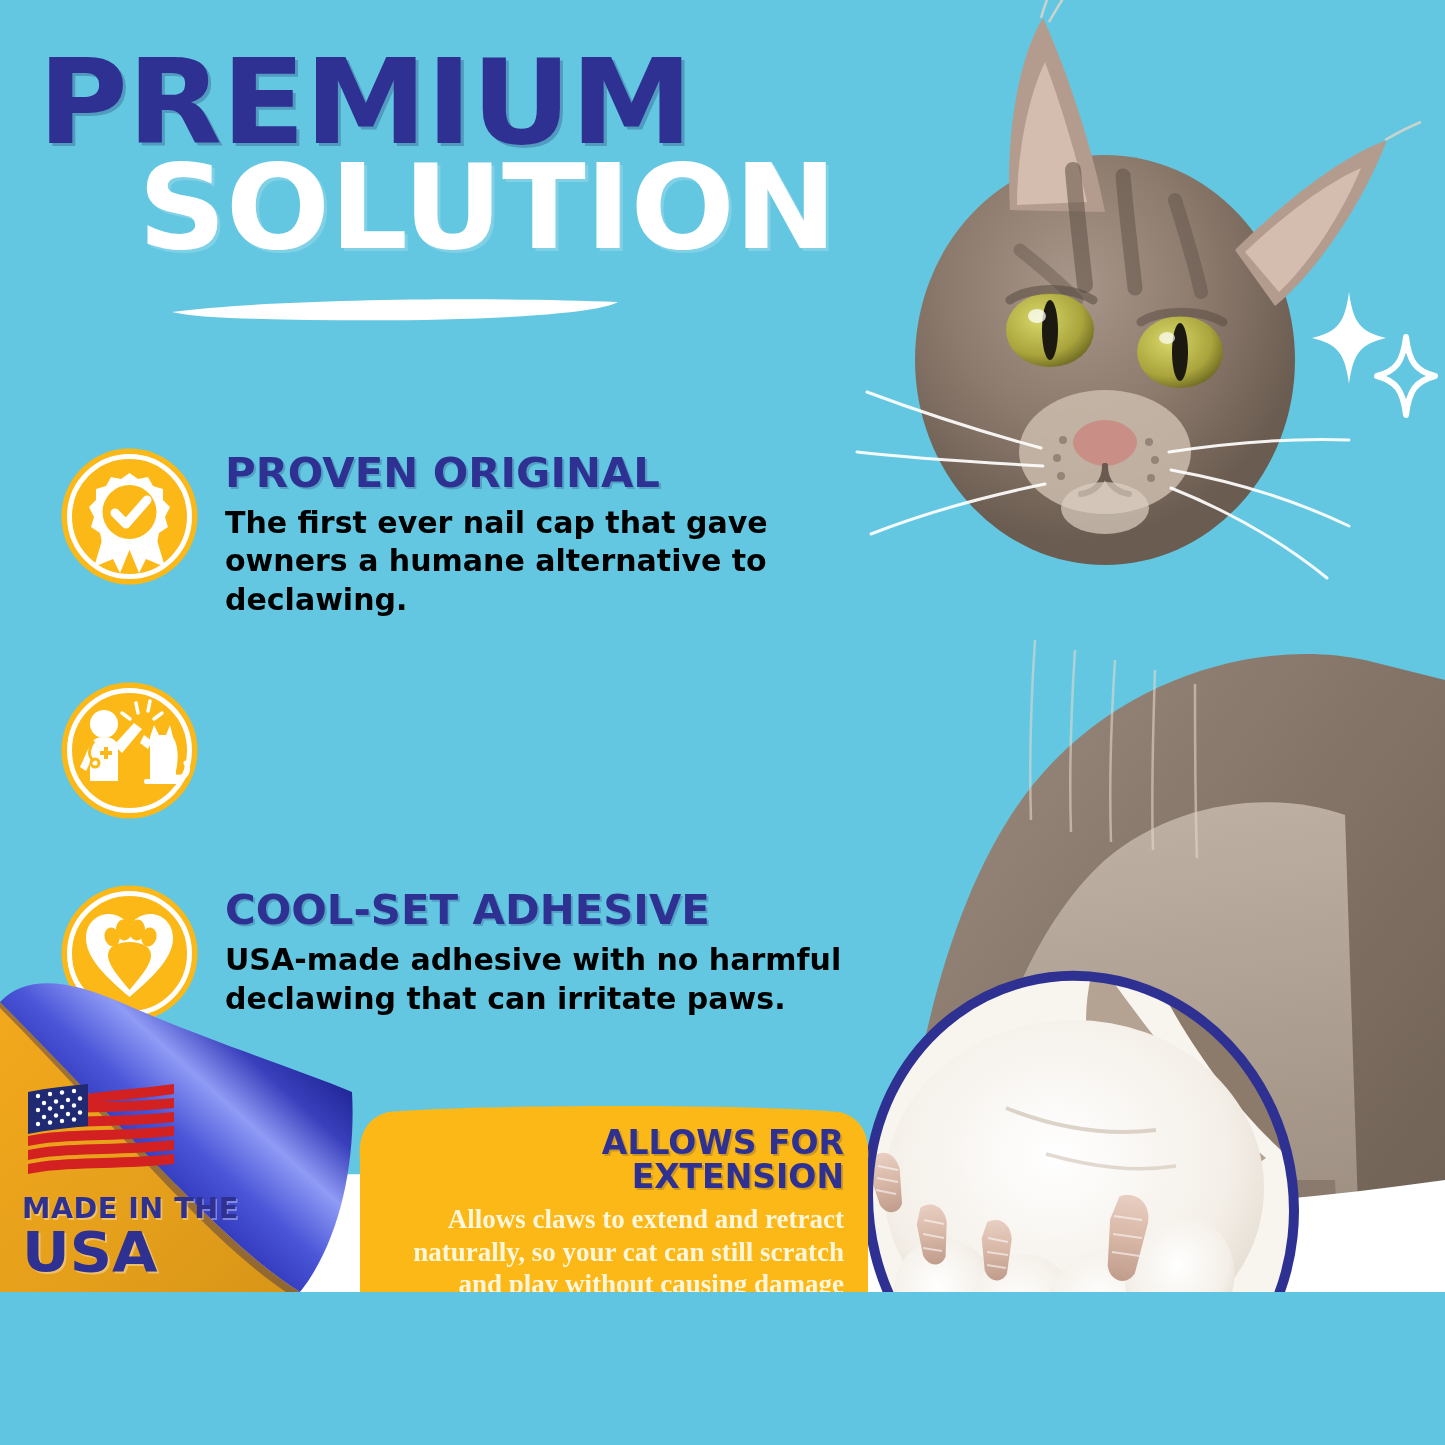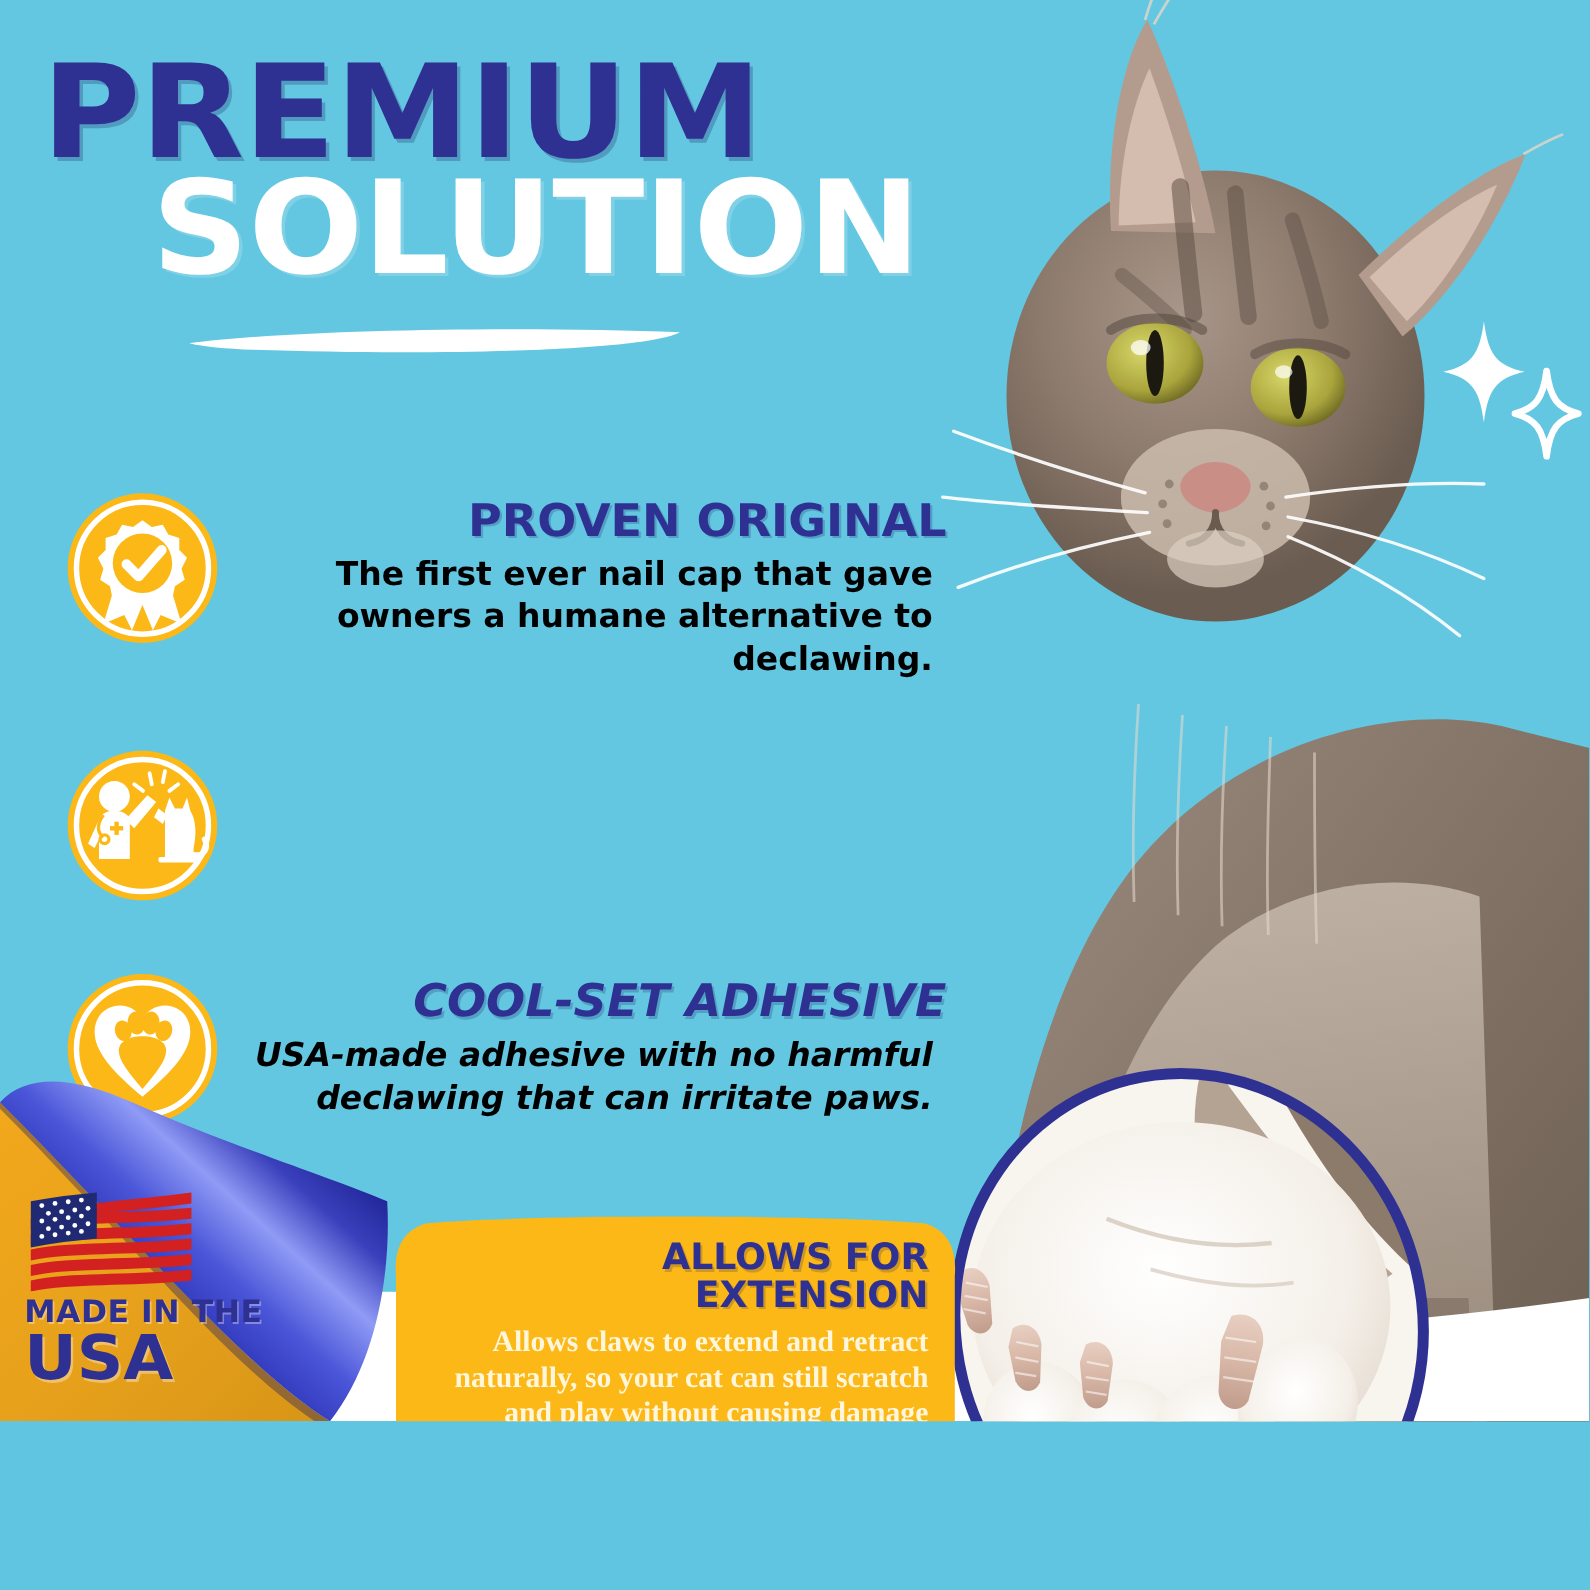--- a/index.html
+++ b/index.html
@@ -59,31 +59,31 @@
   }
   .swoosh {
     position:absolute;
     left:170px; top:292px;
     width:450px; height:34px;
   }
 
   
   .features { position:absolute; left:58px; top:445px; width:790px; }
   .feature { display:flex; align-items:flex-start; margin-bottom:60px; }
-  .feature:last-child { margin-bottom:0;font-style:italic; }
+  .feature:last-child { margin-bottom:0; }
 
   .f-icon {
     flex:0 0 auto;
     width:143px; height:143px;
     margin-right:24px;
     position:relative;
   }
   .f-icon svg { display:block; width:143px; height:143px; }
 
-  .f-text { flex:1 1 auto; padding-top:8px;text-align:right; }
+  .f-text { flex:1 1 auto; padding-top:8px; }
   .f-title {
     font-family:"DejaVu Sans", sans-serif;
     font-weight:700;
     font-size:41px;
     line-height:1.0;
     color:#2E3192;
     letter-spacing:0px;
     transform:scaleX(1.02);
     transform-origin:left center;
     text-shadow:2px 2px 0 rgba(20,22,90,.22);
@@ -107,21 +107,21 @@
   .usa-corner {
     position:absolute;
     left:0; bottom:0;
     width:360px; height:350px;
   }
   .usa-corner > svg { display:block; width:360px; height:350px; }
 
   .usa-flag { position:absolute; left:26px; bottom:118px; width:150px; height:92px; }
   .usa-text {
     position:absolute;
-    left:22px; bottom:30px;
+    left:22px; bottom:14px;
     font-family:"DejaVu Sans", sans-serif;
     color:#2E3192;
     line-height:0.95;
   }
   .usa-line1 {
     font-size:28px; font-weight:700; letter-spacing:0.5px;
     transform:scaleX(1.02); transform-origin:left center;
     text-shadow:1.5px 1.5px 0 rgba(255,255,255,.35);
   }
   .usa-line2 {

